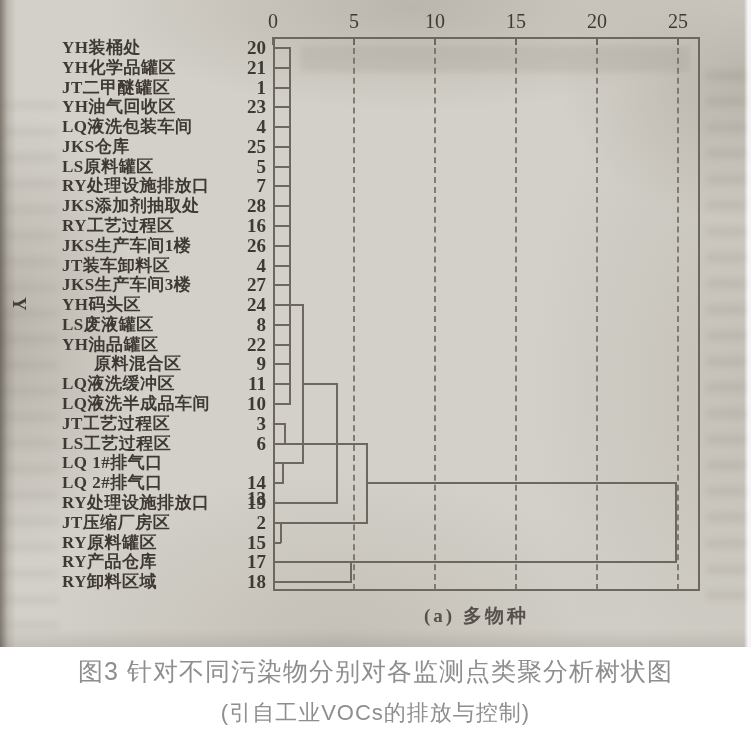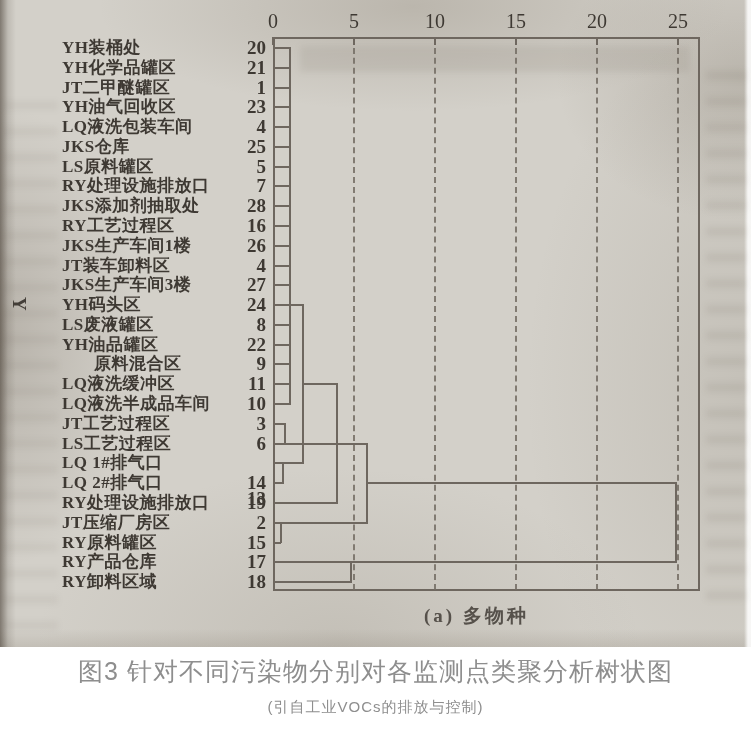--- a/index.html
+++ b/index.html
@@ -43,21 +43,21 @@
     text-align:right;font-size:19px;font-weight:bold;color:#3e3933;}
   .ylab{position:absolute;left:6px;top:297px;width:24px;height:24px;
     font-size:19px;font-weight:bold;color:#433e38;transform:rotate(90deg);}
   .subcap{position:absolute;left:424px;top:603px;font-size:19px;font-weight:bold;
     color:#56514b;letter-spacing:3px;}
 
   
   .captions{position:absolute;left:0;top:647px;width:751px;height:112px;background:#ffffff;
     font-family:"Liberation Sans","DejaVu Sans",sans-serif;text-align:center;}
   .cap1{margin-top:8px;font-size:25px;color:#8e8e8e;letter-spacing:1px;}
-  .cap2{margin-top:10px;font-size:15px;color:#8e8e8e;letter-spacing:1px;}
+  .cap2{margin-top:10px;font-size:22px;color:#8e8e8e;letter-spacing:1px;}
 </style>
 </head>
 <body>
 
 <div class="page">
 
   <div class="scan">
     <div class="ghost g1"></div>
     <div class="ghost g2"></div>
     <div class="ghost g3"></div>

